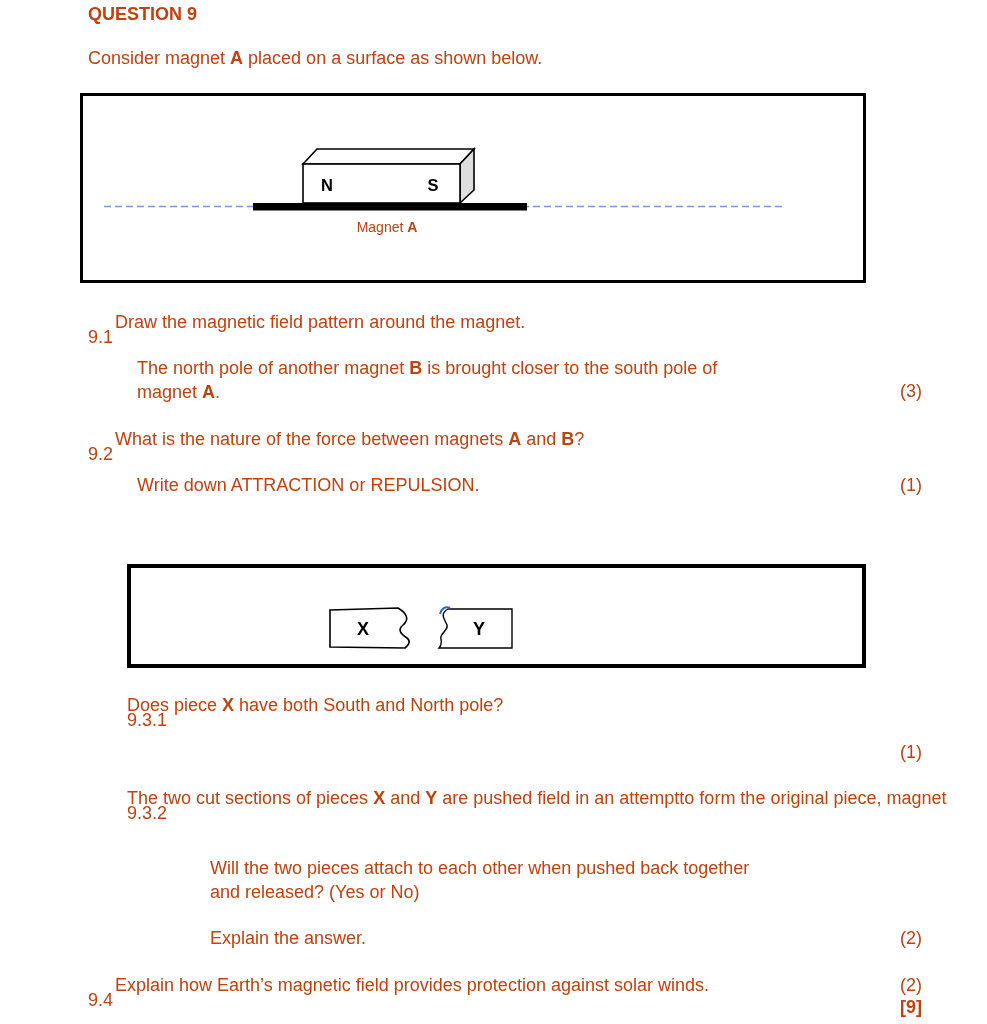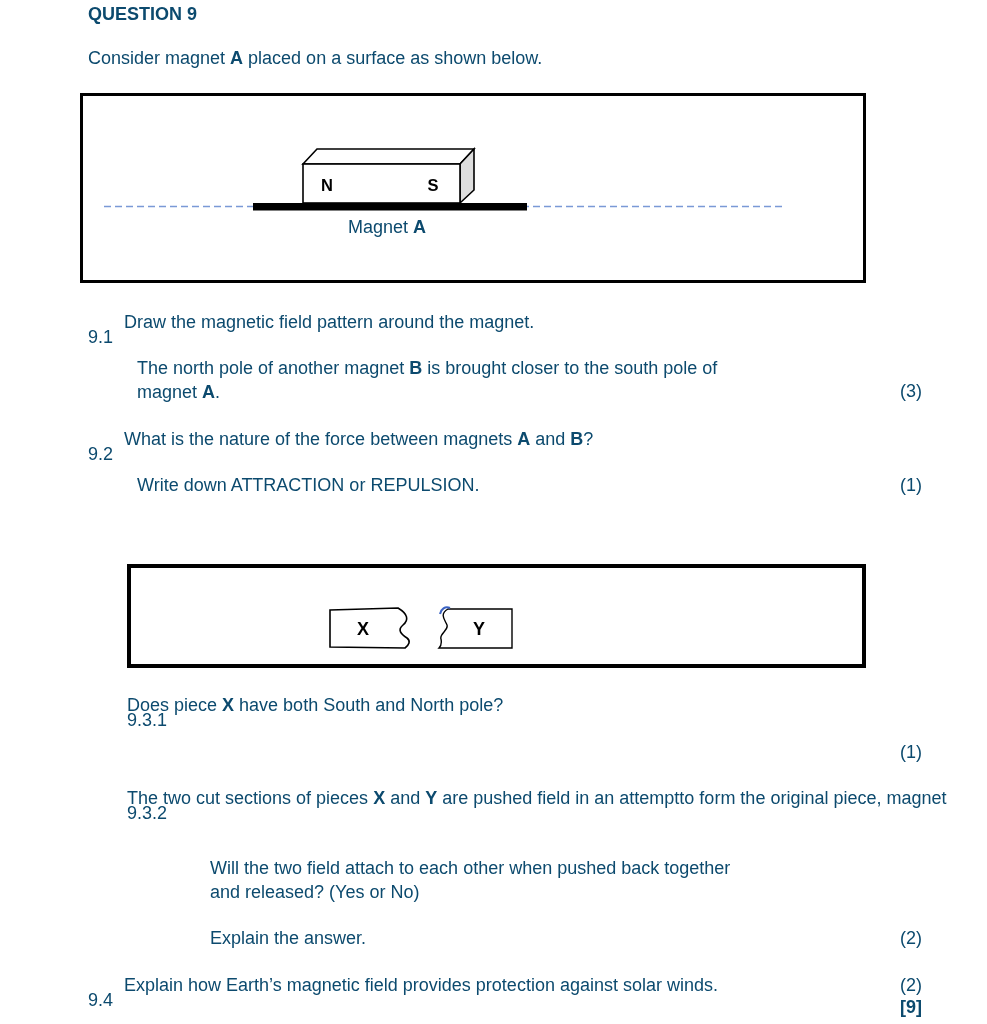--- a/index.html
+++ b/index.html
@@ -1,34 +1,34 @@
 <!DOCTYPE html>
 <html><head>
 <meta charset="utf-8">
 <style>
   html,body{margin:0;padding:0;background:#ffffff;}
   .page{
     position:relative;width:987px;height:1024px;background:#ffffff;overflow:hidden;
     font-family:"Liberation Sans","DejaVu Sans",sans-serif;
-    font-size:18px;line-height:23.5px;color:#0c4a6e;
+    font-size:18px;line-height:23.5px;color:#c2410c;
   }
   .bold{font-weight:bold;}
   .qrow{position:absolute;white-space:nowrap;}
   .qrow .qnum{position:absolute;left:0;top:15px;}
   .qrow .qtext{display:block;}
-  .ind1{margin-left:36px;}
+  .ind1{margin-left:27px;}
   .ind2{}
   .para{position:absolute;white-space:nowrap;}
   .para .line{display:block;}
   .marks{position:absolute;left:884px;width:38px;text-align:right;white-space:nowrap;}
   .figure{position:absolute;background:#fff;box-sizing:border-box;}
   .fig1{left:80px;top:93px;width:786px;height:190px;border:3px solid #000;}
   .fig2{left:127px;top:564px;width:739px;height:104px;border:4px solid #000;}
   .figure svg{display:block;width:100%;height:100%;}
-  .fig1-caption{position:absolute;left:219px;top:120px;width:170px;text-align:center;font-size:18px;}
+  .fig1-caption{position:absolute;left:219px;top:120px;width:170px;text-align:center;font-size:14px;}
   .heading{position:absolute;left:88px;top:3px;font-weight:bold;white-space:nowrap;}
   .intro{position:absolute;left:88px;top:47px;white-space:nowrap;}
   .total{position:absolute;left:884px;top:996px;width:38px;text-align:right;font-weight:bold;white-space:nowrap;}
 </style>
 </head>
 <body>
 
 <div class="page">
 
   <div class="heading">QUESTION 9</div>
@@ -82,21 +82,21 @@
     <span class="qnum">9.3.1</span>
     <span class="qtext ind2"><span>Does piece </span><span class="bold">X</span><span> have both South and North pole?</span></span>
   </div>
   <div class="marks" style="top:741px">(1)</div>
 
   <div class="qrow" style="left:127px;top:787px">
     <span class="qnum">9.3.2</span>
     <span class="qtext ind2"><span class="line"><span>The two cut sections of pieces </span><span class="bold">X</span><span> and </span><span class="bold">Y</span><span> are pushed field in an attempt</span></span><span class="line"><span>to form the original piece, magnet </span></span></span>
   </div>
   <div class="para" style="left:210px;top:857px">
-    <span class="line">Will the two field attach to each other when pushed back together</span>
+    <span class="line">Will the two pieces attach to each other when pushed back together</span>
     <span class="line">and released? (Yes or No)</span>
   </div>
   <div class="para" style="left:210px;top:927px">
     <span class="line">Explain the answer.</span>
   </div>
   <div class="marks" style="top:927px">(2)</div>
 
   <div class="qrow" style="left:88px;top:974px">
     <span class="qnum">9.4</span>
     <span class="qtext ind1">Explain how Earth’s magnetic field provides protection against solar winds.</span>

